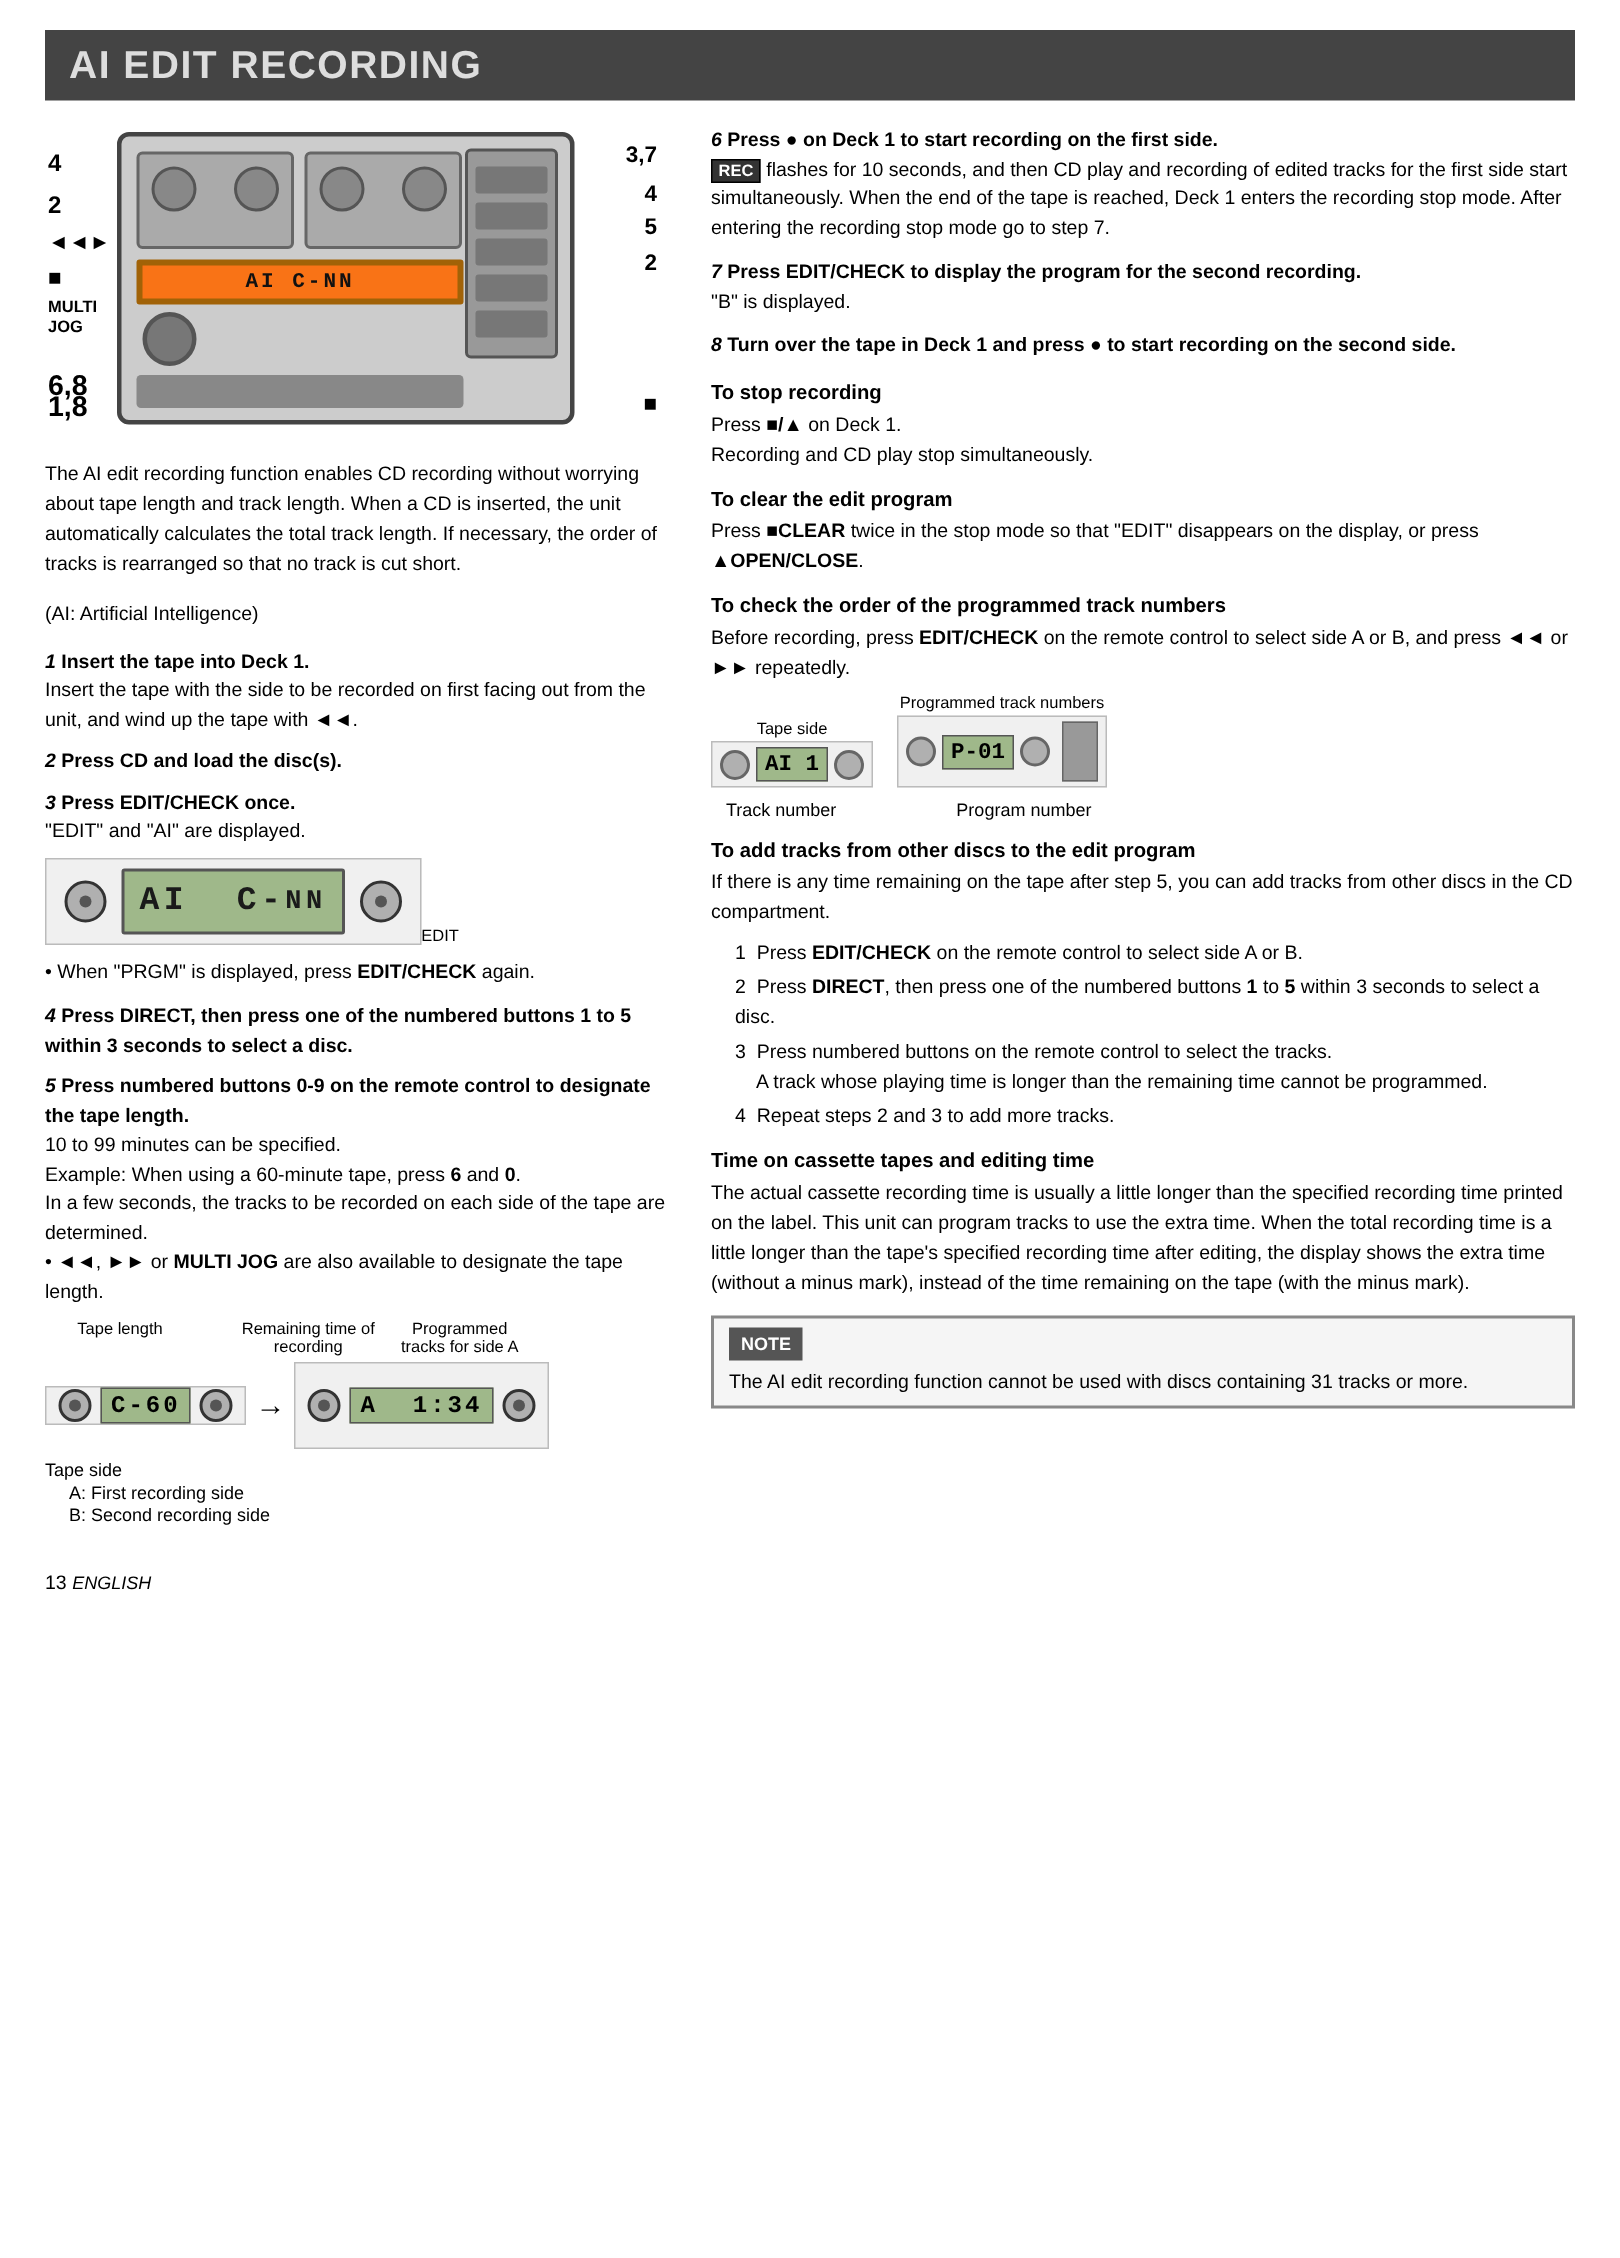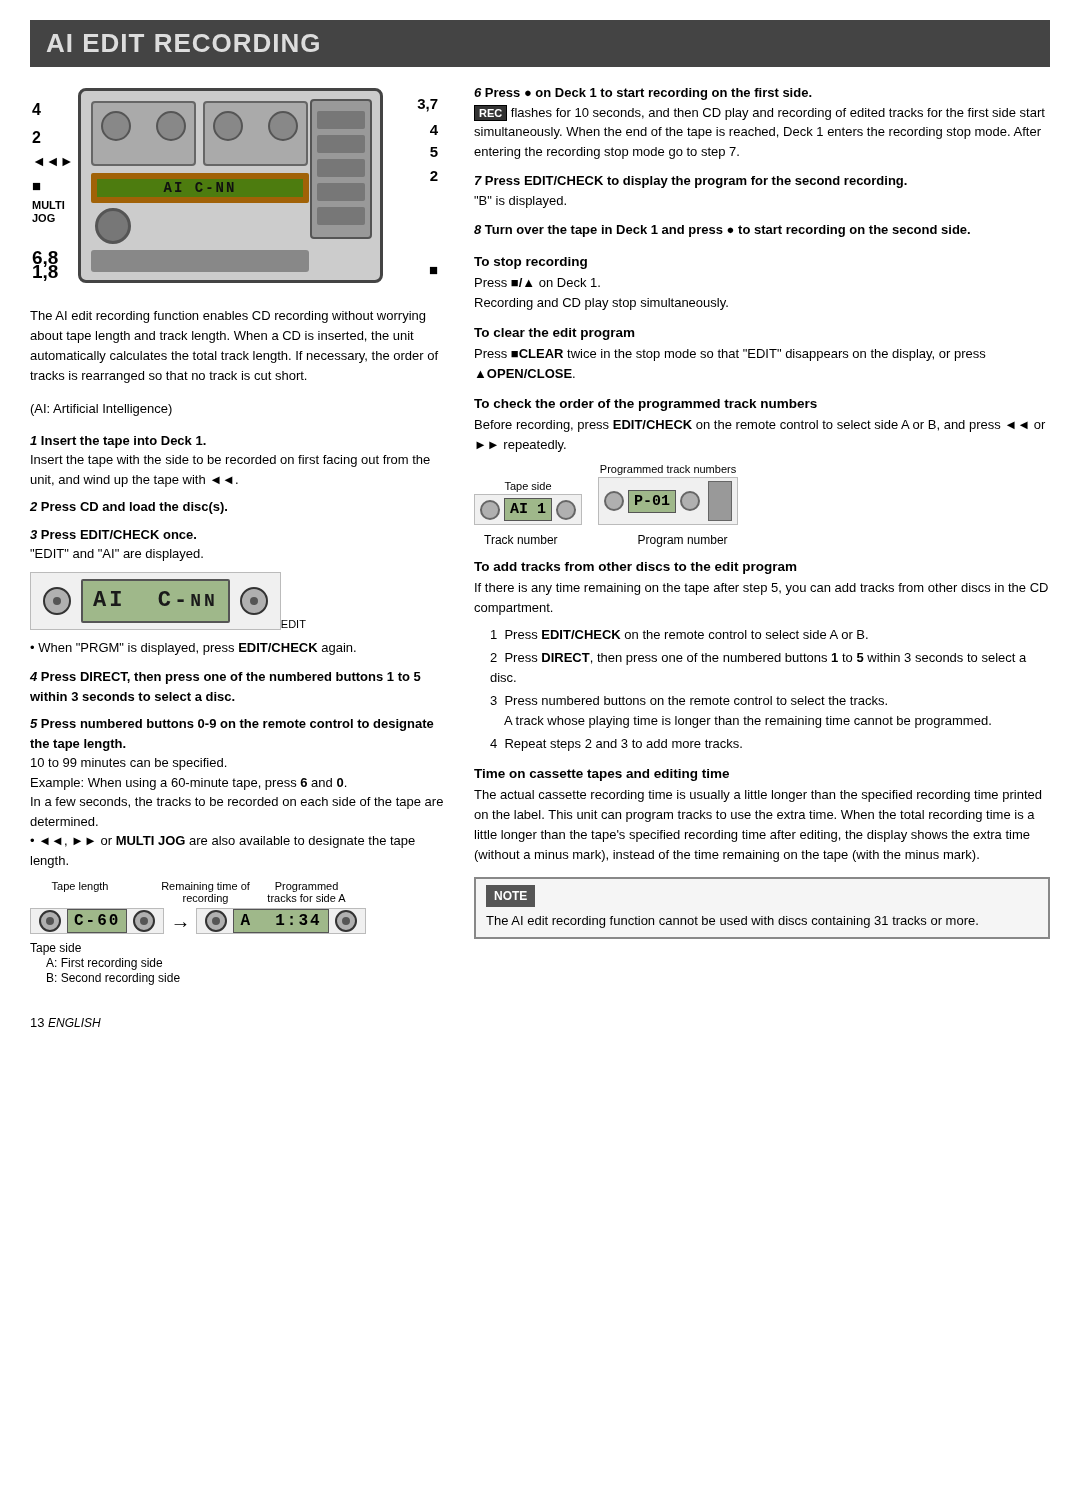--- a/index.html
+++ b/index.html
@@ -211,21 +211,21 @@
           <div style="position:absolute; top:34px; left:5px; right:5px; height:18px; background:#777; border-radius:2px;"></div>
           <div style="position:absolute; top:58px; left:5px; right:5px; height:18px; background:#777; border-radius:2px;"></div>
           <div style="position:absolute; top:82px; left:5px; right:5px; height:18px; background:#777; border-radius:2px;"></div>
           <div style="position:absolute; top:106px; left:5px; right:5px; height:18px; background:#777; border-radius:2px;"></div>
         </div>
 
         <div style="position:absolute; bottom:8px; left:10px; width:218px; height:22px; background:#888; border-radius:3px;"></div>
 
         <div style="position:absolute; bottom:36px; left:14px; width:36px; height:36px; background:#777; border:3px solid #555; border-radius:50%;"></div>
 
-        <div style="position:absolute; top:82px; left:10px; width:218px; height:30px; background:#4d7c0f; border:6px solid #a16207; border-radius:2px; display:flex; align-items:center; justify-content:center;">
+        <div style="position:absolute; top:82px; left:10px; width:218px; height:30px; background:#f97316; border:4px solid #a16207; border-radius:2px; display:flex; align-items:center; justify-content:center;">
           <span style="font-family:'Courier New',monospace; font-weight:bold; font-size:14px; color:#111; letter-spacing:2px;">AI  C-NN</span>
         </div>
       </div>
 
       <span style="position:absolute; right:2px; top:12px; font-weight:bold; font-size:15px;">3,7</span>
       <span style="position:absolute; right:2px; top:38px; font-weight:bold; font-size:15px;">4</span>
       <span style="position:absolute; right:2px; top:60px; font-weight:bold; font-size:15px;">5</span>
       <span style="position:absolute; right:2px; top:84px; font-weight:bold; font-size:15px;">2</span>
       <span style="position:absolute; right:2px; top:178px; font-size:15px; font-weight:bold;">■</span>
     </div>
@@ -284,21 +284,21 @@
       <div style="display:flex; align-items:center; gap:6px;">
 
         <div style="display:flex; align-items:center; background:#f0f0f0; border:1px solid #bbb; padding:0 6px; gap:4px;">
           <div class="lcd-reel" style="width:22px; height:22px;"></div>
           <div style="background:#9fb88a; border:1px solid #555; padding:2px 6px; font-family:'Courier New',monospace; font-weight:bold; font-size:16px; letter-spacing:2px;">C-60</div>
           <div class="lcd-reel" style="width:22px; height:22px;"></div>
         </div>
 
         <span class="arrow-symbol">→</span>
 
-        <div style="display:flex; align-items:center; background:#f0f0f0; border:1px solid #bbb; padding:0 6px; gap:4px;">
+        <div style="display:flex; align-items:center; background:#f0f0f0; border:1px solid #bbb; padding:16px 6px; gap:4px;">
           <div class="lcd-reel" style="width:22px; height:22px;"></div>
           <div style="background:#9fb88a; border:1px solid #555; padding:2px 6px; font-family:'Courier New',monospace; font-weight:bold; font-size:16px; letter-spacing:2px;">A&nbsp;&nbsp;1:34</div>
           <div class="lcd-reel" style="width:22px; height:22px;"></div>
         </div>
       </div>
 
       <div style="margin-top:6px;">
         <span style="font-size:12px;">Tape side</span><br>
         <span style="font-size:12px; margin-left:16px;">A: First recording side</span><br>
         <span style="font-size:12px; margin-left:16px;">B: Second recording side</span>

